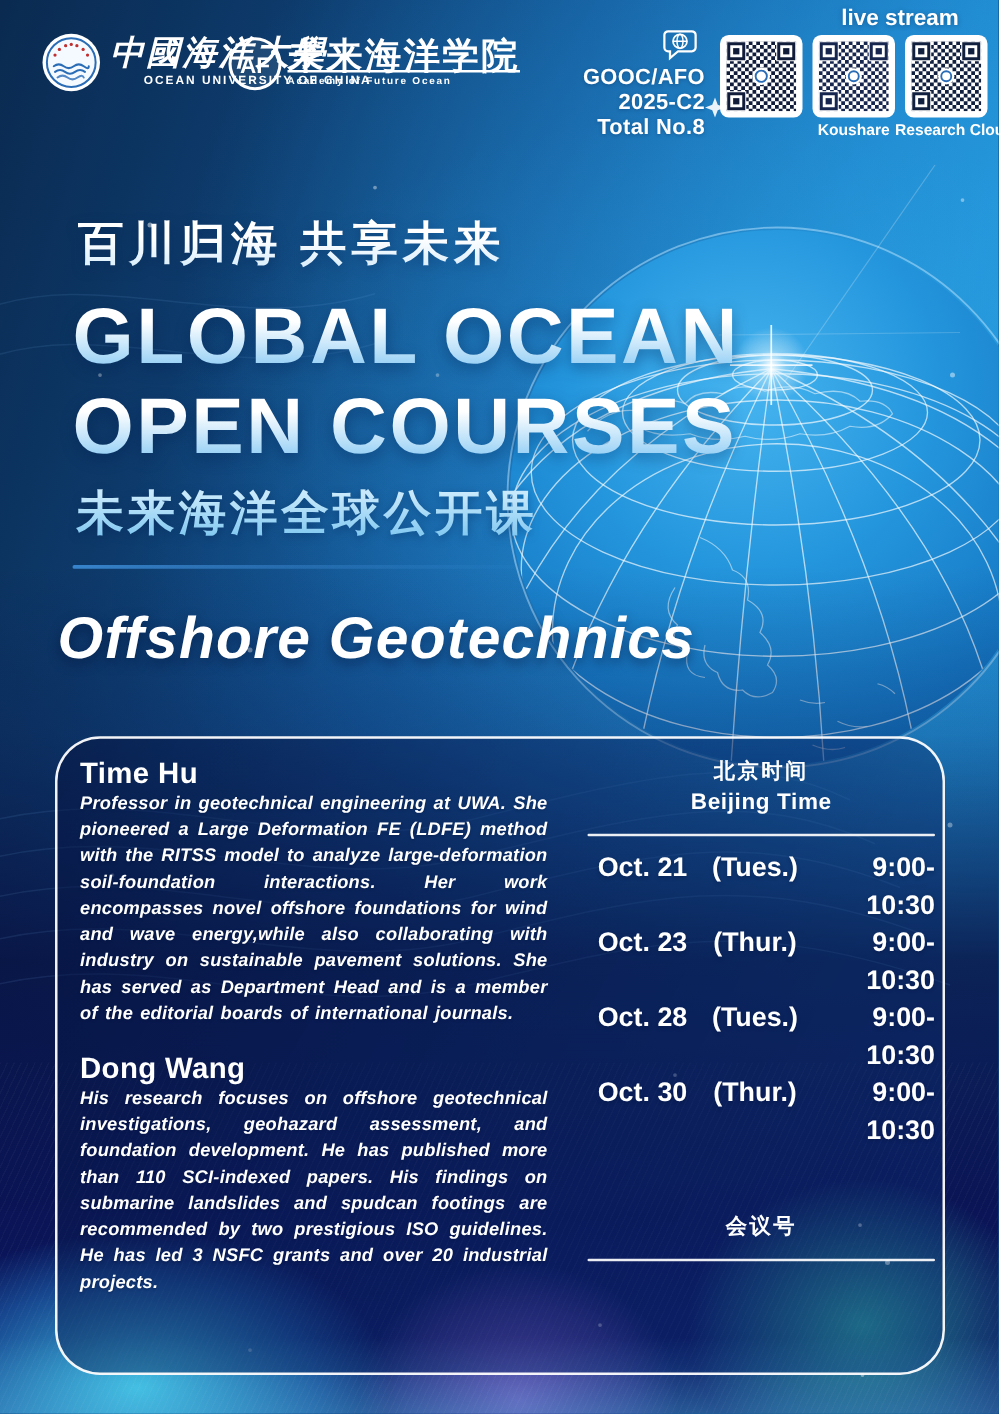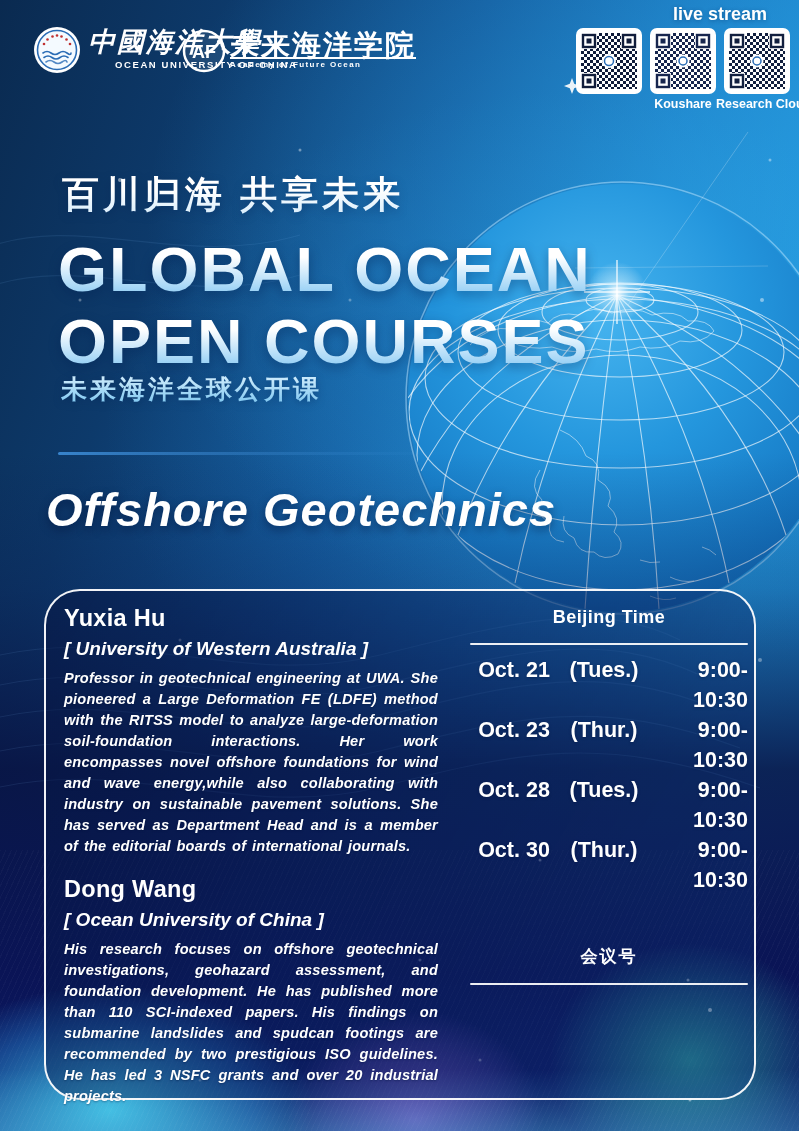--- a/index.html
+++ b/index.html
@@ -57,21 +57,21 @@
   
   .title-block { position:absolute; left:0; top:0; width:799px; z-index:4; }
   .slogan { position:absolute; left:62px; top:170px; font-size:37px; font-weight:800; letter-spacing:4px;
     background:linear-gradient(180deg,#ffffff 40%,#cfe9fb); -webkit-background-clip:text; background-clip:text;
     color:transparent; filter:drop-shadow(0 3px 5px rgba(0,30,80,.35)); }
   .en-title { position:absolute; left:58px; font-size:63px; font-weight:800; letter-spacing:2px; line-height:66px;
     background:linear-gradient(180deg,#ffffff 32%,#c5e5fa 62%,#7cc4f2 100%);
     -webkit-background-clip:text; background-clip:text; color:transparent;
     filter:drop-shadow(0 4px 6px rgba(0,30,80,.4)); }
   .en-title.l1 { top:236px; } .en-title.l2 { top:308px; }
-  .cn-subtitle { position:absolute; left:61px; top:372px; font-size:26px; font-weight:800; letter-spacing:3px;
+  .cn-subtitle { position:absolute; left:61px; top:385px; font-size:38px; font-weight:800; letter-spacing:3px;
     background:linear-gradient(180deg,#c8e9fb 20%,#74c2ef 100%);
     -webkit-background-clip:text; background-clip:text; color:transparent;
     filter:drop-shadow(0 2px 4px rgba(0,30,80,.4)); }
   .subtitle-rule { position:absolute; left:58px; top:452px; width:382px; height:3px;
     background:linear-gradient(90deg, rgba(60,140,215,.9), rgba(70,150,225,.25) 60%, transparent); border-radius:2px; }
   .course-title { position:absolute; left:46px; top:482px; font-size:47px; font-weight:800; font-style:italic;
     letter-spacing:1px; color:#ffffff; z-index:4; text-shadow:0 4px 9px rgba(0,20,60,.5); }
 
   
   .panel { position:absolute; left:44px; top:589px; width:712px; height:511px; z-index:6;
@@ -229,20 +229,31 @@
       <circle cx="37" cy="13" r="2.2" fill="#ffffff"></circle>
       <circle cx="41" cy="20" r="1.5" fill="#ffffff" opacity=".8"></circle>
     </svg>
     <div class="af-text">
       <div class="af-cn">未来海洋学院</div>
       <div class="af-en">Academy of Future Ocean</div>
     </div>
 
     <div class="live-stream">live stream</div>
 
+    <div class="series-block">
+      <svg class="series-icon" width="28" height="27" viewBox="0 0 28 27">
+        <path d="M4.5,3 h19 a3,3 0 0 1 3,3 v10 a3,3 0 0 1 -3,3 h-11 l-6.5,5.5 v-5.5 h-1.5 a3,3 0 0 1 -3,-3 v-10 a3,3 0 0 1 3,-3 z" fill="none" stroke="#ffffff" stroke-width="1.8"></path>
+        <circle cx="14" cy="11" r="5.6" fill="none" stroke="#ffffff" stroke-width="1.4"></circle>
+        <ellipse cx="14" cy="11" rx="2.4" ry="5.6" fill="none" stroke="#ffffff" stroke-width="1.2"></ellipse>
+        <line x1="8.4" y1="11" x2="19.6" y2="11" stroke="#ffffff" stroke-width="1.2"></line>
+      </svg>
+      <div class="series-line">GOOC/AFO</div>
+      <div class="series-line">2025-C2</div>
+      <div class="series-line">Total No.8</div>
+    </div>
 
     <div class="qr-row">
       <div class="qr">
         <svg viewBox="0 0 56 56">
           <defs>
               <pattern id="qp1" width="6" height="6" patternUnits="userSpaceOnUse">
             <rect width="3" height="3" fill="#101c3a"></rect>
                 <rect x="3" y="3" width="3" height="3" fill="#101c3a"></rect>
           </pattern>
             </defs>
@@ -336,32 +347,31 @@
     <div class="cn-subtitle">未来海洋全球公开课</div>
     <div class="subtitle-rule"></div>
   </div>
 
   <h1 class="course-title">Offshore Geotechnics</h1>
 
   <section class="panel">
 
     <div class="speakers-col">
       <div class="speaker">
-        <div class="speaker-name">Yuxia Hu</div>
-        <div class="speaker-aff">[ University of Western Australia ]</div>
+        <div class="speaker-name">Time Hu</div>
         <p class="speaker-bio">Professor in geotechnical engineering at UWA. She pioneered a Large Deformation FE (LDFE) method with the RITSS model to analyze large-deformation soil-foundation interactions. Her work encompasses novel offshore foundations for wind and wave energy,while also collaborating with industry on sustainable pavement solutions. She has served as Department Head and is a member of the editorial boards of international journals.</p>
       </div>
       <div class="speaker">
         <div class="speaker-name">Dong Wang</div>
-        <div class="speaker-aff">[ Ocean University of China ]</div>
         <p class="speaker-bio">His research focuses on offshore geotechnical investigations, geohazard assessment, and foundation development. He has published more than 110 SCI-indexed papers. His findings on submarine landslides and spudcan footings are recommended by two prestigious ISO guidelines. He has led 3 NSFC grants and over 20 industrial projects.</p>
       </div>
     </div>
 
     <div class="schedule-col">
+      <div class="sched-cn">北京时间</div>
       <div class="sched-en">Beijing Time</div>
       <div class="col-rule"></div>
 
       <div class="session-row">
         <span class="session-date">Oct. 21</span>
         <span class="session-day">(Tues.)</span>
         <span class="session-time">9:00-10:30</span>
       </div>
       <div class="session-row">
         <span class="session-date">Oct. 23</span>

